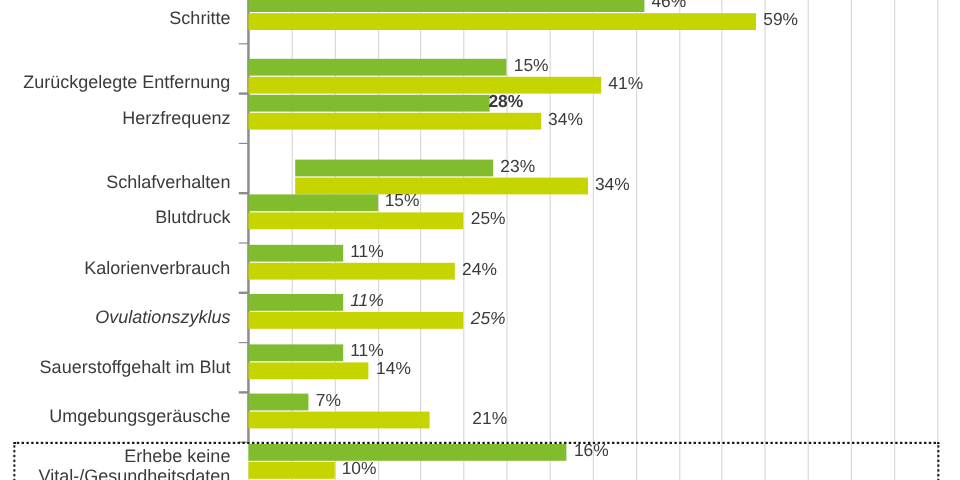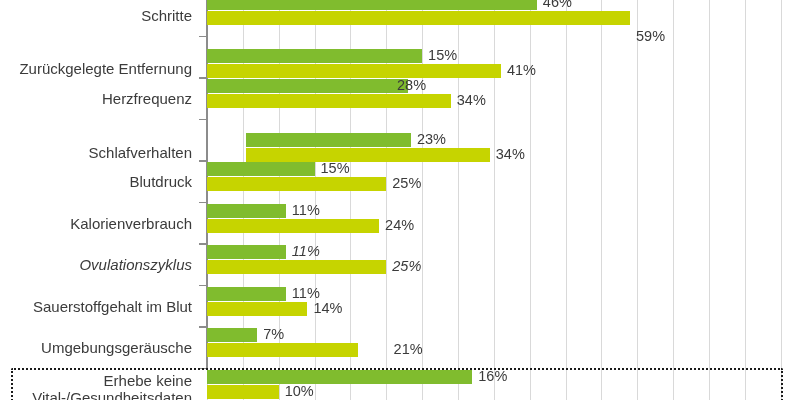--- a/index.html
+++ b/index.html
@@ -101,37 +101,37 @@
       <div class="tick" style="top: 367.5px;"></div>
     </div>
 
   <div id="rows">
       <div class="row" style="top: -6px;">
         <div class="cat-label" style="top: 13.25px;">Schritte</div>
         <div class="bars">
           <div class="bar s1" style="width: 329.82px; background: rgb(128, 188, 46);"></div>
           <div class="bar-label s1" style="left: 335.82px;">46%</div>
           <div class="bar s2" style="width: 423.03px; background: rgb(198, 212, 0);"></div>
-          <div class="bar-label s2" style="left: 429.03px; margin-top: 19px;">59%</div>
+          <div class="bar-label s2" style="left: 429.03px;">59%</div>
         </div>
       </div>
       <div class="row" style="top: 47px;">
         <div class="cat-label" style="top: 13.25px;">Zurückgelegte Entfernung</div>
         <div class="bars">
           <div class="bar s1" style="width: 215.1px; background: rgb(128, 188, 46);"></div>
           <div class="bar-label s1" style="left: 221.1px;">15%</div>
           <div class="bar s2" style="width: 293.97px; background: rgb(198, 212, 0);"></div>
           <div class="bar-label s2" style="left: 299.97px;">41%</div>
         </div>
       </div>
       <div class="row" style="top: 77px;">
         <div class="cat-label" style="top: 13.25px;">Herzfrequenz</div>
         <div class="bars">
           <div class="bar s1" style="width: 200.76px; background: rgb(128, 188, 46);"></div>
-          <div class="bar-label s1" style="left: 190px;">28%</div>
+          <div class="bar-label s1" style="left: 200px; font-weight: bold;">28%</div>
           <div class="bar s2" style="width: 243.78px; background: rgb(198, 212, 0);"></div>
           <div class="bar-label s2" style="left: 249.78px;">34%</div>
         </div>
       </div>
       <div class="row" style="top: 131px; margin-left: 39px;">
         <div class="cat-label" style="top: 13.25px;">Schlafverhalten</div>
         <div class="bars">
           <div class="bar s1" style="width: 164.91px; background: rgb(128, 188, 46);"></div>
           <div class="bar-label s1" style="left: 170.91px;">23%</div>
           <div class="bar s2" style="width: 243.78px; background: rgb(198, 212, 0);"></div>

